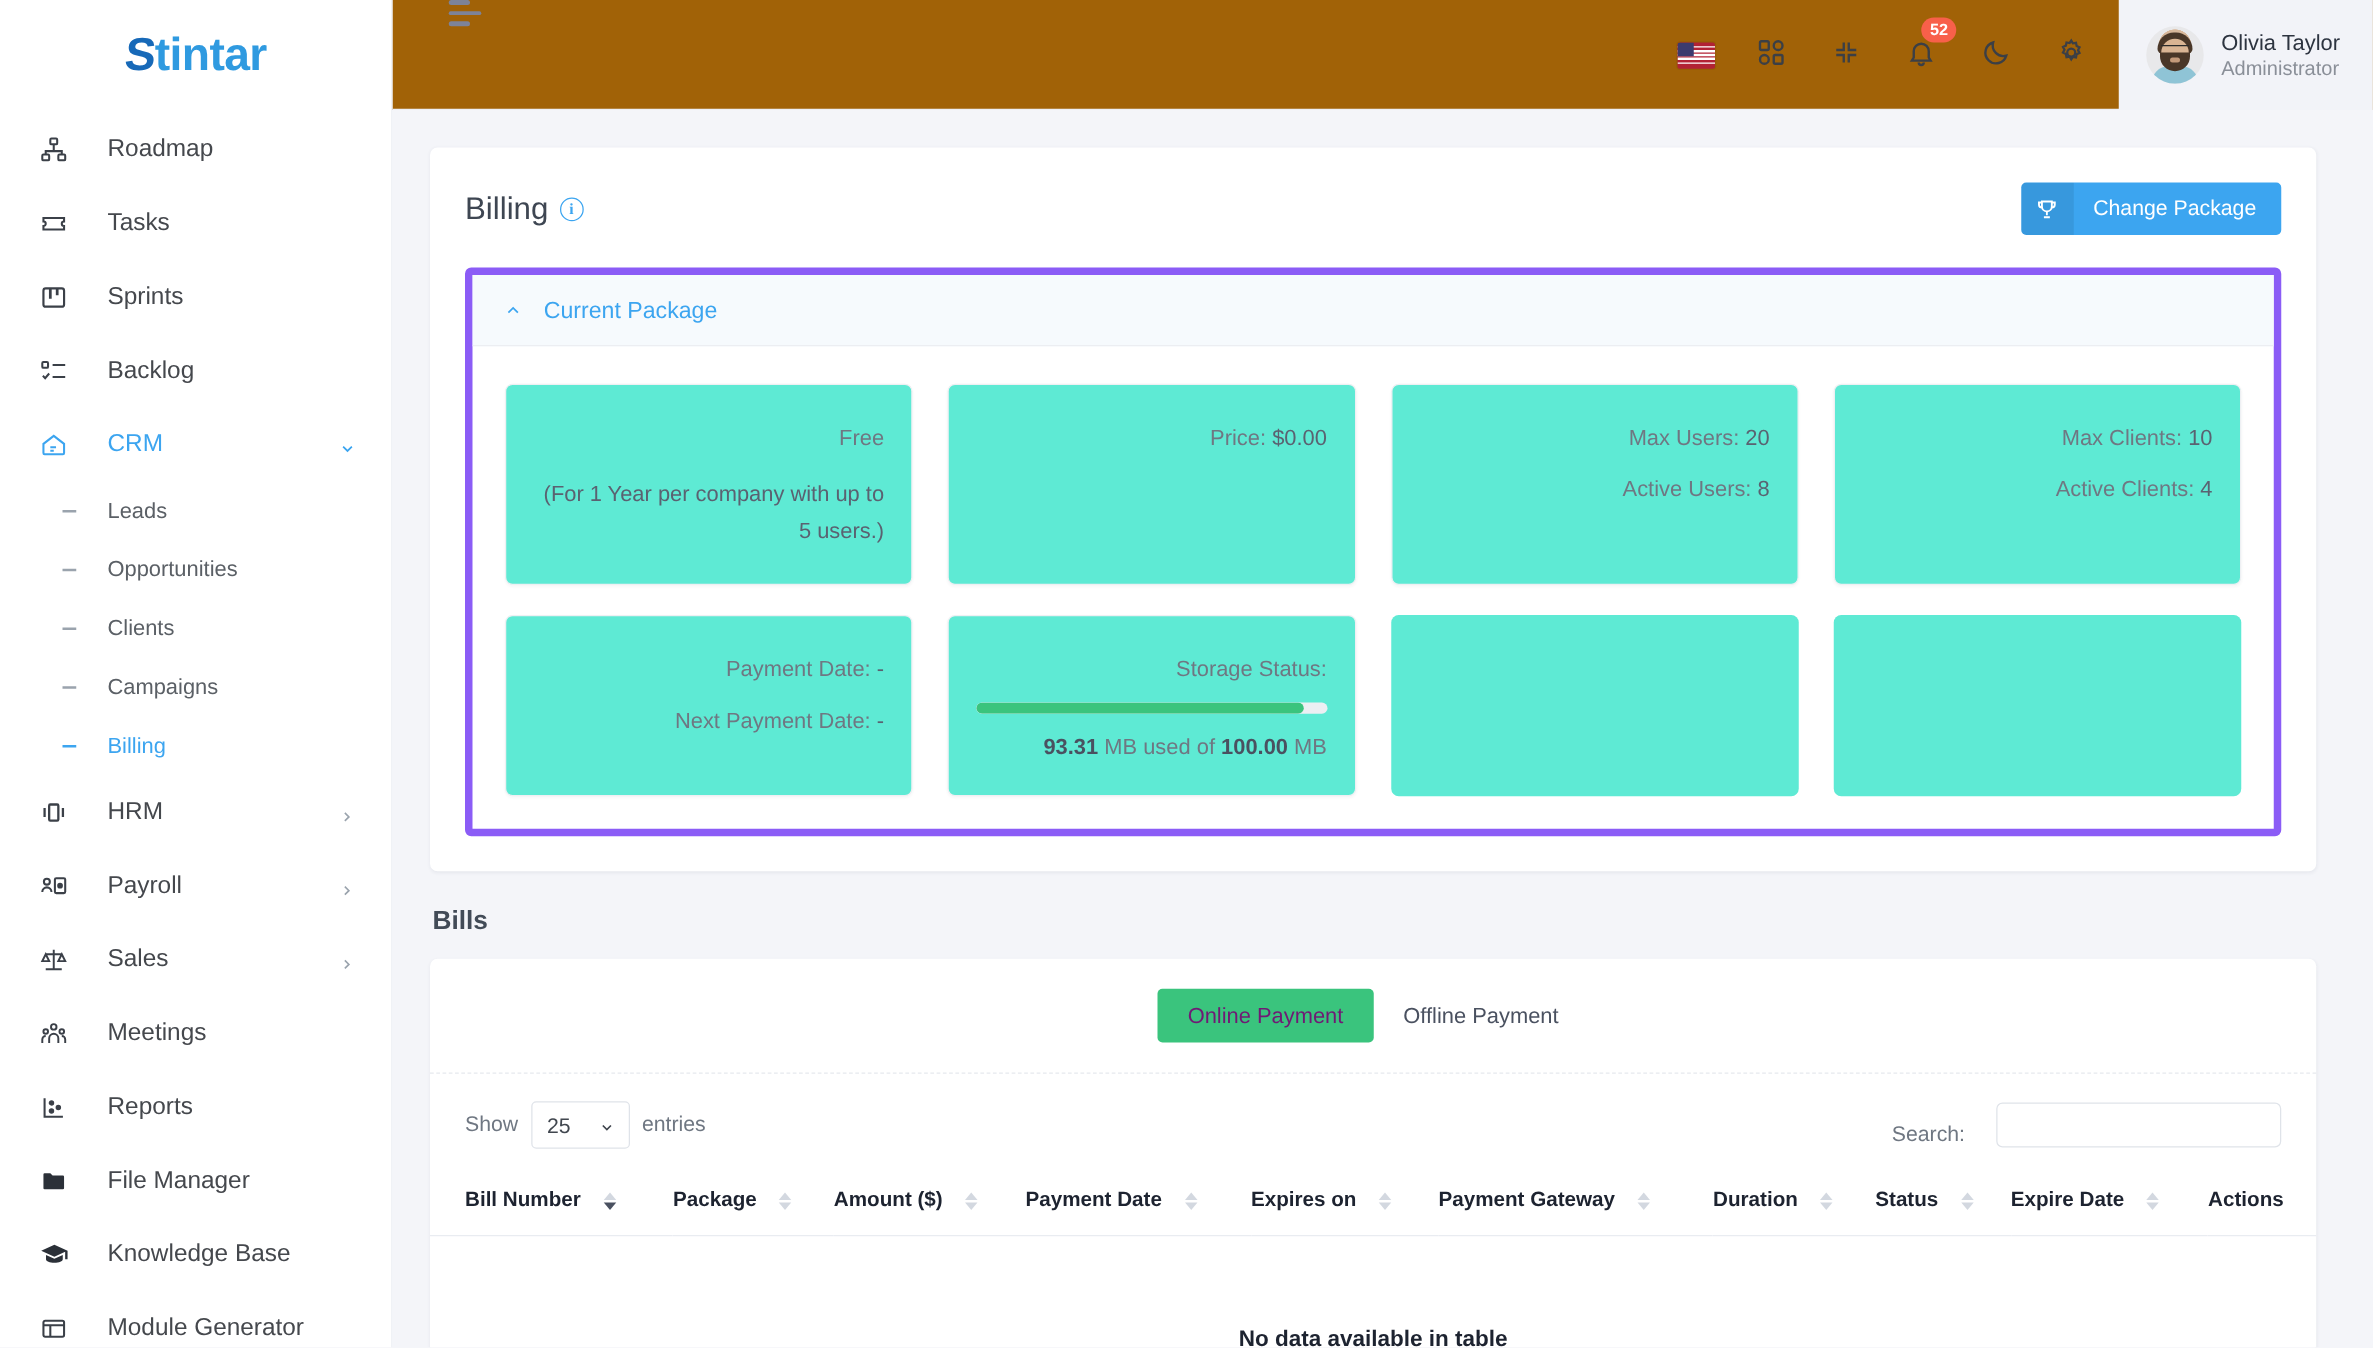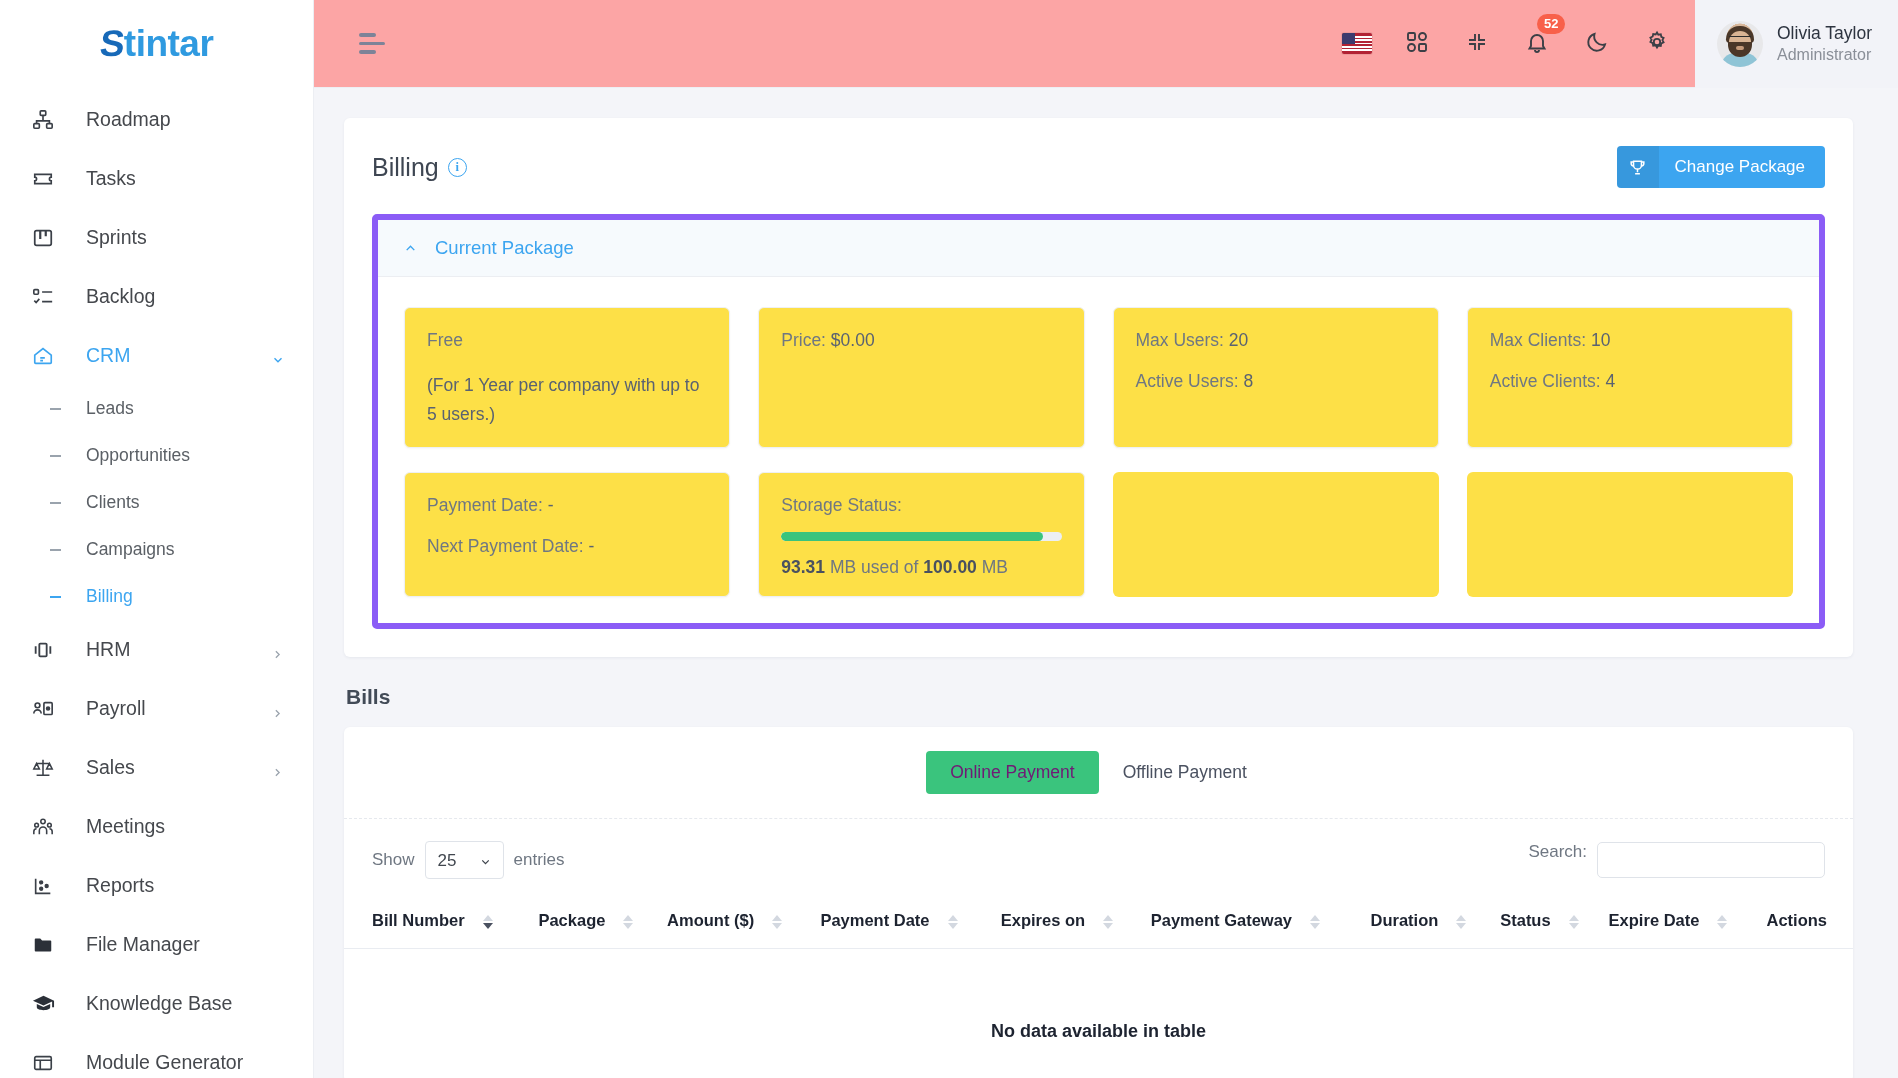--- a/index.html
+++ b/index.html
@@ -73,22 +73,22 @@
     transform: translateY(-50%);
     width: 11px; height: 2px; background: #9aa3ad;
   }
   .sub-item.active { color: #3ca5f0; }
   .sub-item.active .dash { background: #3ca5f0; }
 
   
   .main { flex: 1 1 auto; height: 1078px; position: relative; overflow: hidden; background: #f4f5f9; }
 
   .topbar {
-    height: 88px; background: #fca5a5;
-    display: flex; align-items: center;
+    height: 88px; background: #a16207;
+    display: flex; align-items: flex-start;
     border-bottom: 1px solid #edeff4;
     position: relative;
     gap: 12px;
   }
   .hamburger {
     margin-left: 45px; width: 28px; cursor: pointer;
     display: flex; flex-direction: column; gap: 5px;
   }
   .hamburger i { display: block; height: 3.5px; border-radius: 2px; background: #7d8398; }
   .hamburger i:nth-child(1) { width: 17px; }
@@ -181,23 +181,24 @@
     color: #3ca5f0; font-size: 18.5px; cursor: pointer;
   }
   .caret-up { width: 13px; height: 13px; color: #3ca5f0; display:flex; }
 
   .pkg-grid {
     display: grid; grid-template-columns: repeat(4, 1fr);
     gap: 28px; padding: 30px 26px 12px 26px;
   }
   .pkg-box {
     border: 1px solid #eef0f3; border-radius: 6px;
-    padding: 18px 22px; min-height: 108px;
+    padding: 28px 22px; min-height: 108px;
     box-shadow: 0 1px 2px rgba(40,50,80,.04);
-    background: #fde047;
+    background: #5eead4;
+    text-align: right;
   }
   .pkg-line { font-size: 17.5px; color: #6f7782; line-height: 29px; }
   .pkg-line b { color: #5a6271; font-weight: normal; }
   .pkg-line + .pkg-line { margin-top: 12px; }
   .pkg-grid.row2 { grid-template-columns: repeat(4, 1fr); padding-top: 12px; padding-bottom: 26px; }
   .pkg-box.empty { border: none; box-shadow: none; }
 
   .bar-track {
     margin-top: 12px; height: 9px; border-radius: 5px;
     background: #eceff3; overflow: hidden; width: 100%;
@@ -232,21 +233,21 @@
     border: 1px solid #dfe3e9; border-radius: 4px;
     height: 38px; padding: 0 36px 0 12px;
     font-size: 17px; color: #41474f; background: #fff;
     font-family: "Liberation Sans", sans-serif; cursor: pointer;
   }
   .select-wrap { position: relative; display: inline-flex; }
   .select-wrap .sel-chev {
     position: absolute; right: 12px; top: 50%; transform: translateY(-50%);
     pointer-events: none; color: #3e444c; width: 13px; height: 13px;
   }
-  .search-wrap { margin-left: auto; display: flex; align-items: flex-start; gap: 10px; font-size: 17px; color: #6f7782; }
+  .search-wrap { margin-left: auto; display: flex; align-items: flex-end; gap: 25px; font-size: 17px; color: #6f7782; }
   .search-input {
     width: 228px; height: 36px;
     border: 1px solid #dfe3e9; border-radius: 5px;
     padding: 0 10px; font-size: 16px; color: #333;
     font-family: "Liberation Sans", sans-serif;
   }
 
   .tbl { width: 100%; border-collapse: collapse; }
   .tbl thead th {
     text-align: left; font-size: 16.5px; color: #1d2330; font-weight: bold;

